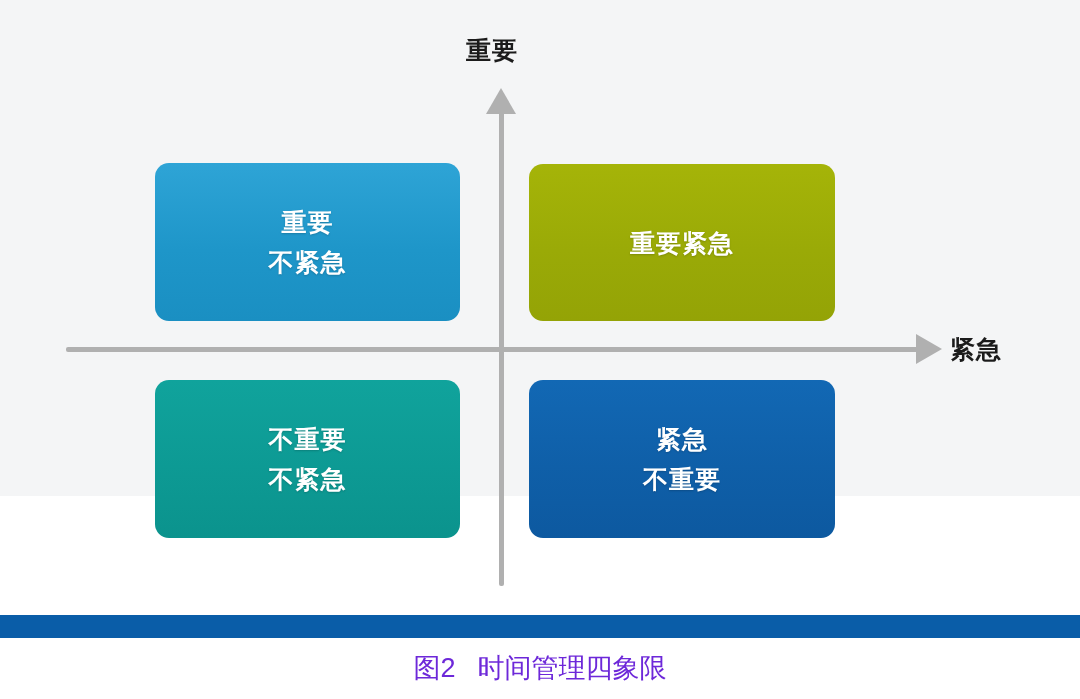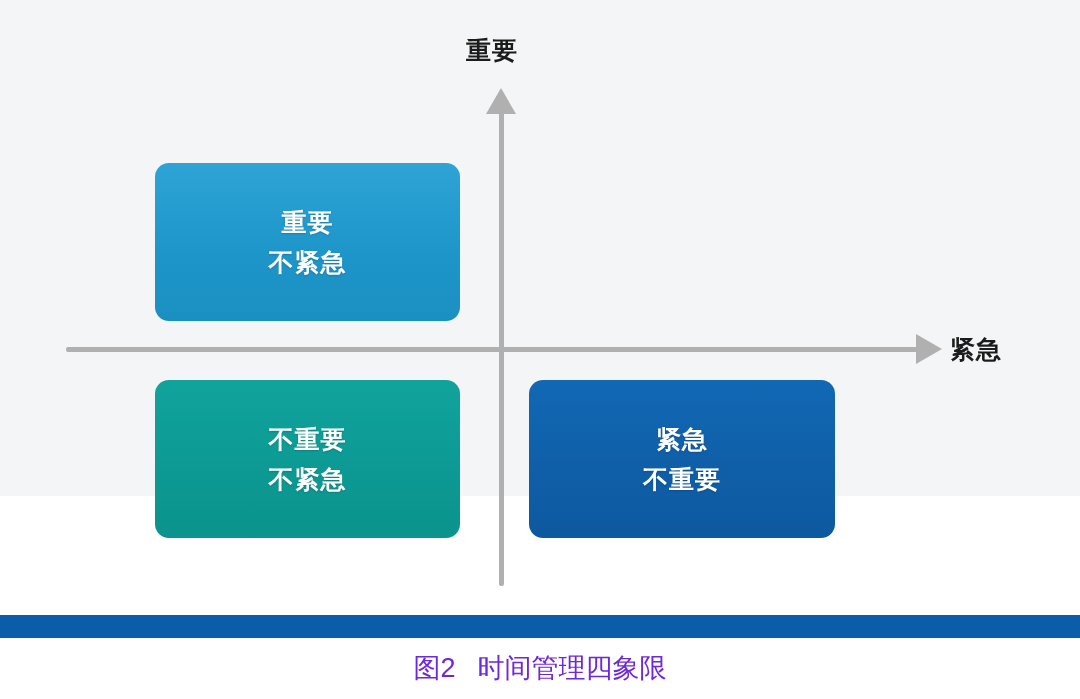--- a/index.html
+++ b/index.html
@@ -175,20 +175,23 @@
     <div class="axis-arrow-vertical"></div>
 
     <div class="axis-label axis-label-y">重要</div>
     <div class="axis-label axis-label-x">紧急</div>
 
     <div class="quadrant" id="q-important-not-urgent">
       <span class="qline">重要</span>
       <span class="qline">不紧急</span>
     </div>
 
+    <div class="quadrant" id="q-important-urgent">
+      <span class="qline">重要紧急</span>
+    </div>
 
     <div class="quadrant" id="q-not-important-not-urgent">
       <span class="qline">不重要</span>
       <span class="qline">不紧急</span>
     </div>
 
     <div class="quadrant" id="q-urgent-not-important">
       <span class="qline">紧急</span>
       <span class="qline">不重要</span>
     </div>

